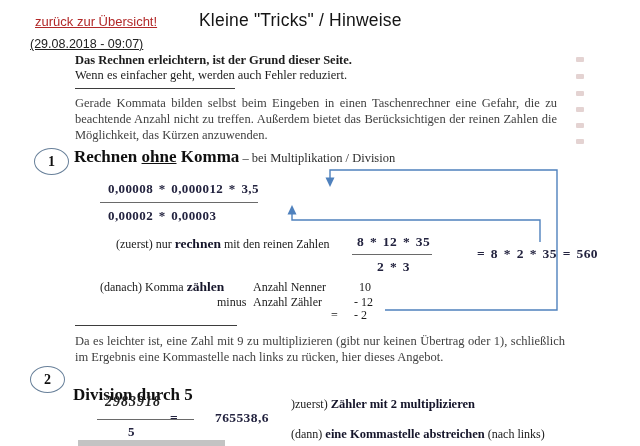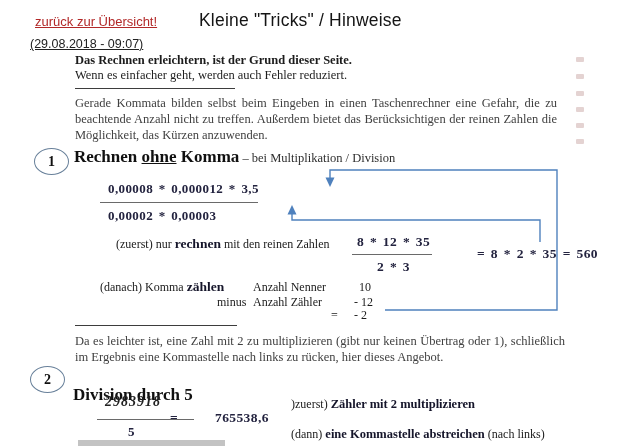--- a/index.html
+++ b/index.html
@@ -75,21 +75,21 @@
   <div class="abs cnt" style="left:253px;top:280px;">Anzahl Nenner</div>
   <div class="abs cnt" style="left:359px;top:280px;">10</div>
   <div class="abs cnt" style="left:217px;top:295px;">minus</div>
   <div class="abs cnt" style="left:253px;top:295px;">Anzahl Zähler</div>
   <div class="abs cnt" style="left:354px;top:295px;">- 12</div>
   <div class="abs cnt" style="left:331px;top:308px;">=</div>
   <div class="abs cnt" style="left:354px;top:308px;">- 2</div>
 
   <div class="divider" style="left:75px;top:325px;width:162px;"></div>
 
-  <div class="para" style="left:75px;top:333px;width:490px;">Da es leichter ist, eine Zahl mit 2 zu multiplizieren (gibt nur keinen Übertrag oder 1), schließlich im Ergebnis eine Kommastelle nach links zu rücken, hier dieses Angebot.</div>
+  <div class="para" style="left:75px;top:333px;width:490px;">Da es leichter ist, eine Zahl mit 9 zu multiplizieren (gibt nur keinen Übertrag oder 1), schließlich im Ergebnis eine Kommastelle nach links zu rücken, hier dieses Angebot.</div>
 
   <div class="circle-num" style="left:30px;top:366px;">
     <span>2</span>
   </div>
   <div class="abs h1" style="left:73px;top:385px;">Division durch 5</div>
 
   <div class="abs ital" style="left:105px;top:394px;">2983918</div>
   <div class="frac-bar" style="left:97px;top:419px;width:97px;"></div>
   <div class="abs formula" style="left:128px;top:424px;">5</div>
   <div class="abs formula formula-lg" style="left:170px;top:410px;">=</div>

